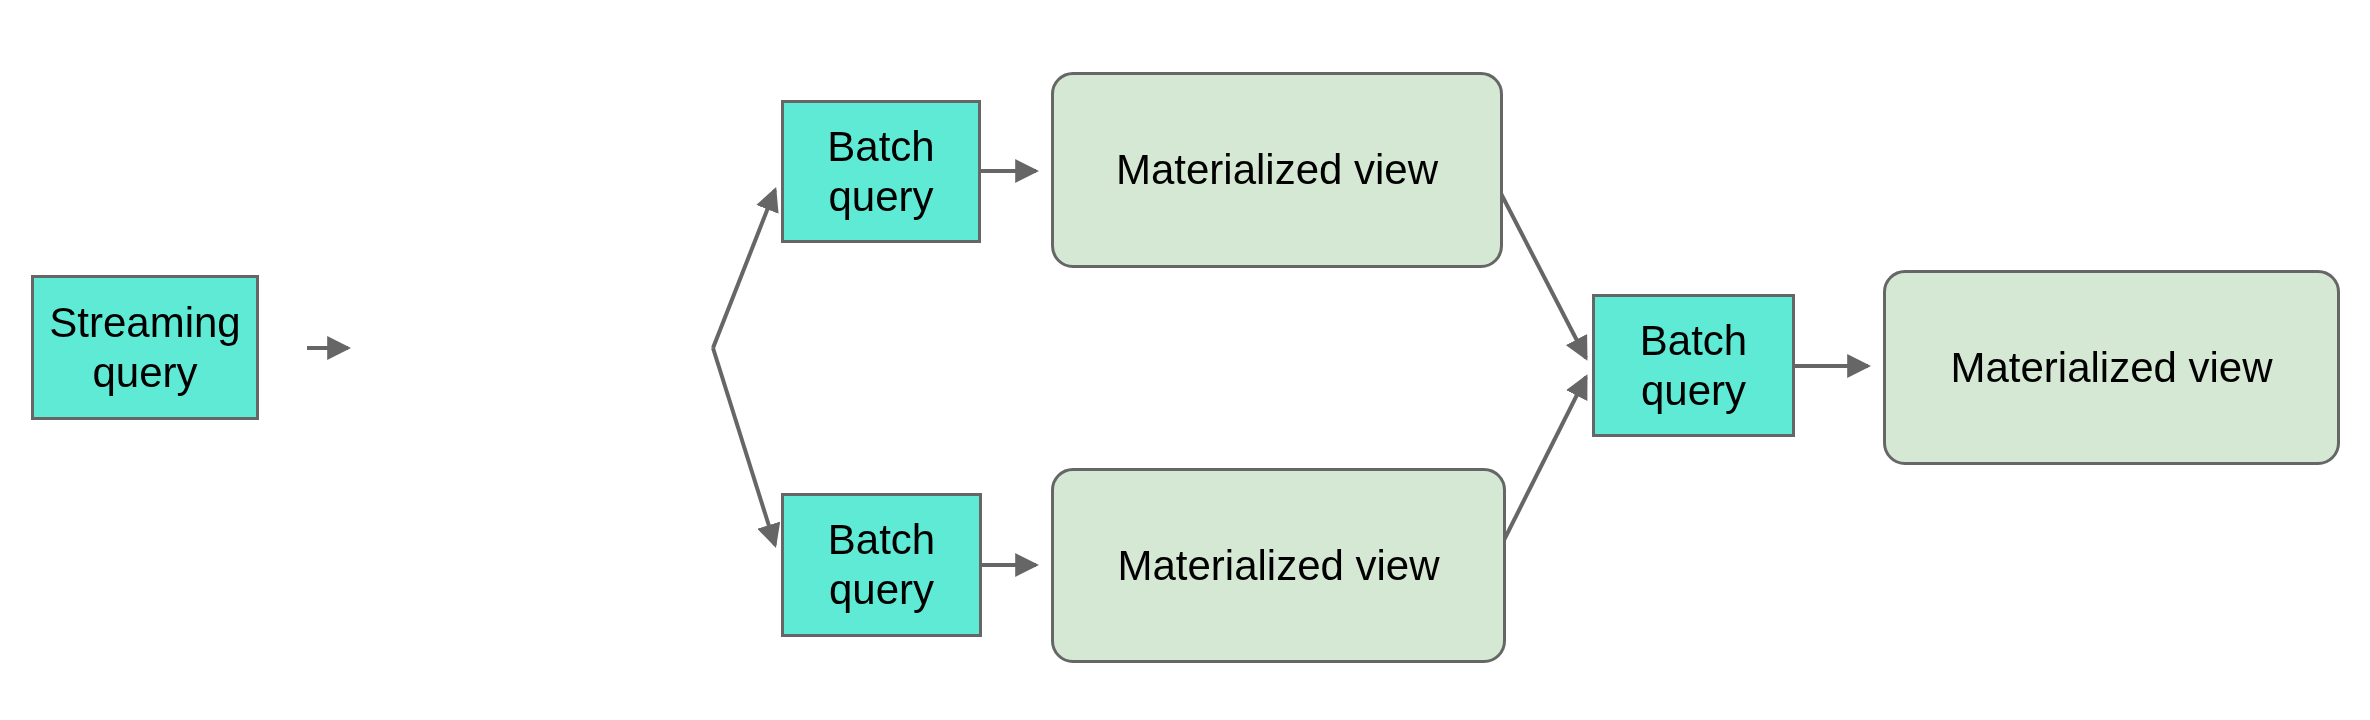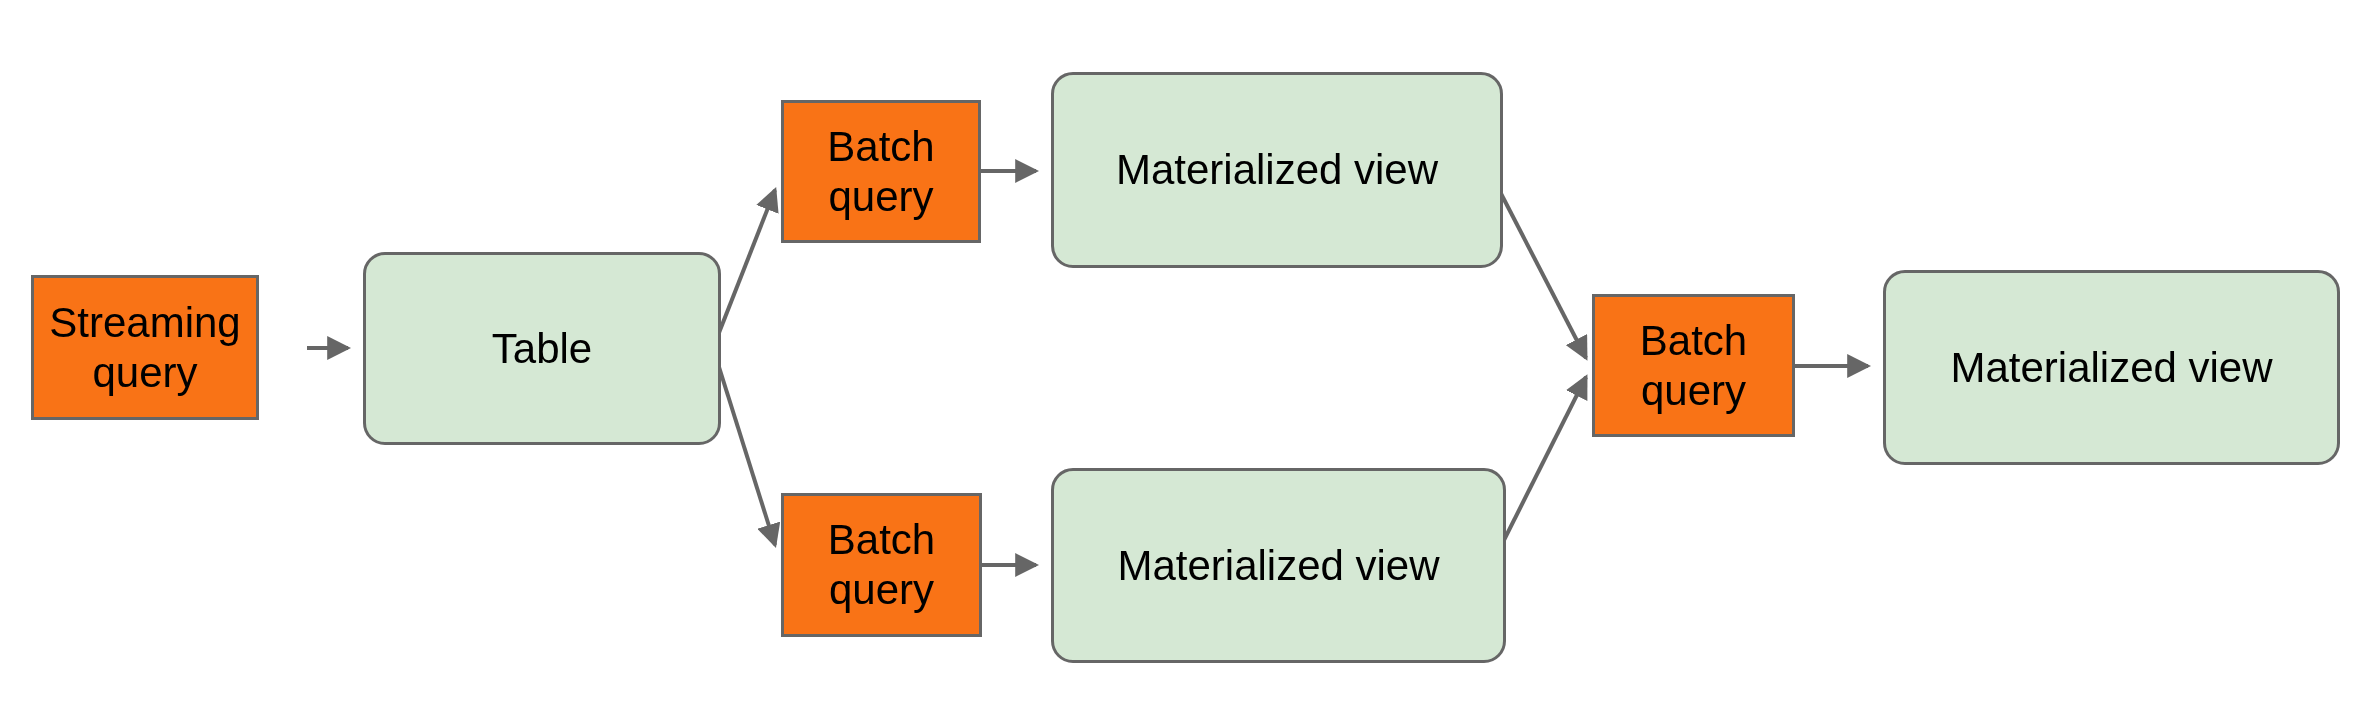--- a/index.html
+++ b/index.html
@@ -34,21 +34,21 @@
     justify-content: center;
     text-align: center;
     border: 3px solid #666666;
     color: #000000;
     font-size: 42px;
     line-height: 1.18;
     font-family: "Liberation Sans", sans-serif;
     white-space: pre-line;
   }
   .node.query {
-    background: #f97316;
+    background: #5eead4;
     border-radius: 0;
   }
   .node.store {
     background: #d5e8d4;
     border-radius: 22px;
     margin-left: 8px;
   }
   .node .label {
     display: block;
     width: 100%;
@@ -82,23 +82,20 @@
     <line x1="1498" y1="552" x2="1586" y2="377" stroke="#666666" stroke-width="4" marker-end="url(#arrowhead)"></line>
 
     <line x1="1795" y1="366" x2="1868" y2="366" stroke="#666666" stroke-width="4" marker-end="url(#arrowhead)"></line>
   </svg>
 
   <div class="node query" style="left:31px; top:275px; width:228px; height:145px;">
     <span class="label">Streaming
 query</span>
   </div>
 
-  <div class="node store" style="left:355px; top:252px; width:358px; height:193px;">
-    <span class="label">Table</span>
-  </div>
 
   <div class="node query" style="left:781px; top:100px; width:200px; height:143px;">
     <span class="label">Batch
 query</span>
   </div>
 
   <div class="node store" style="left:1043px; top:72px; width:452px; height:196px;">
     <span class="label">Materialized view</span>
   </div>
 

